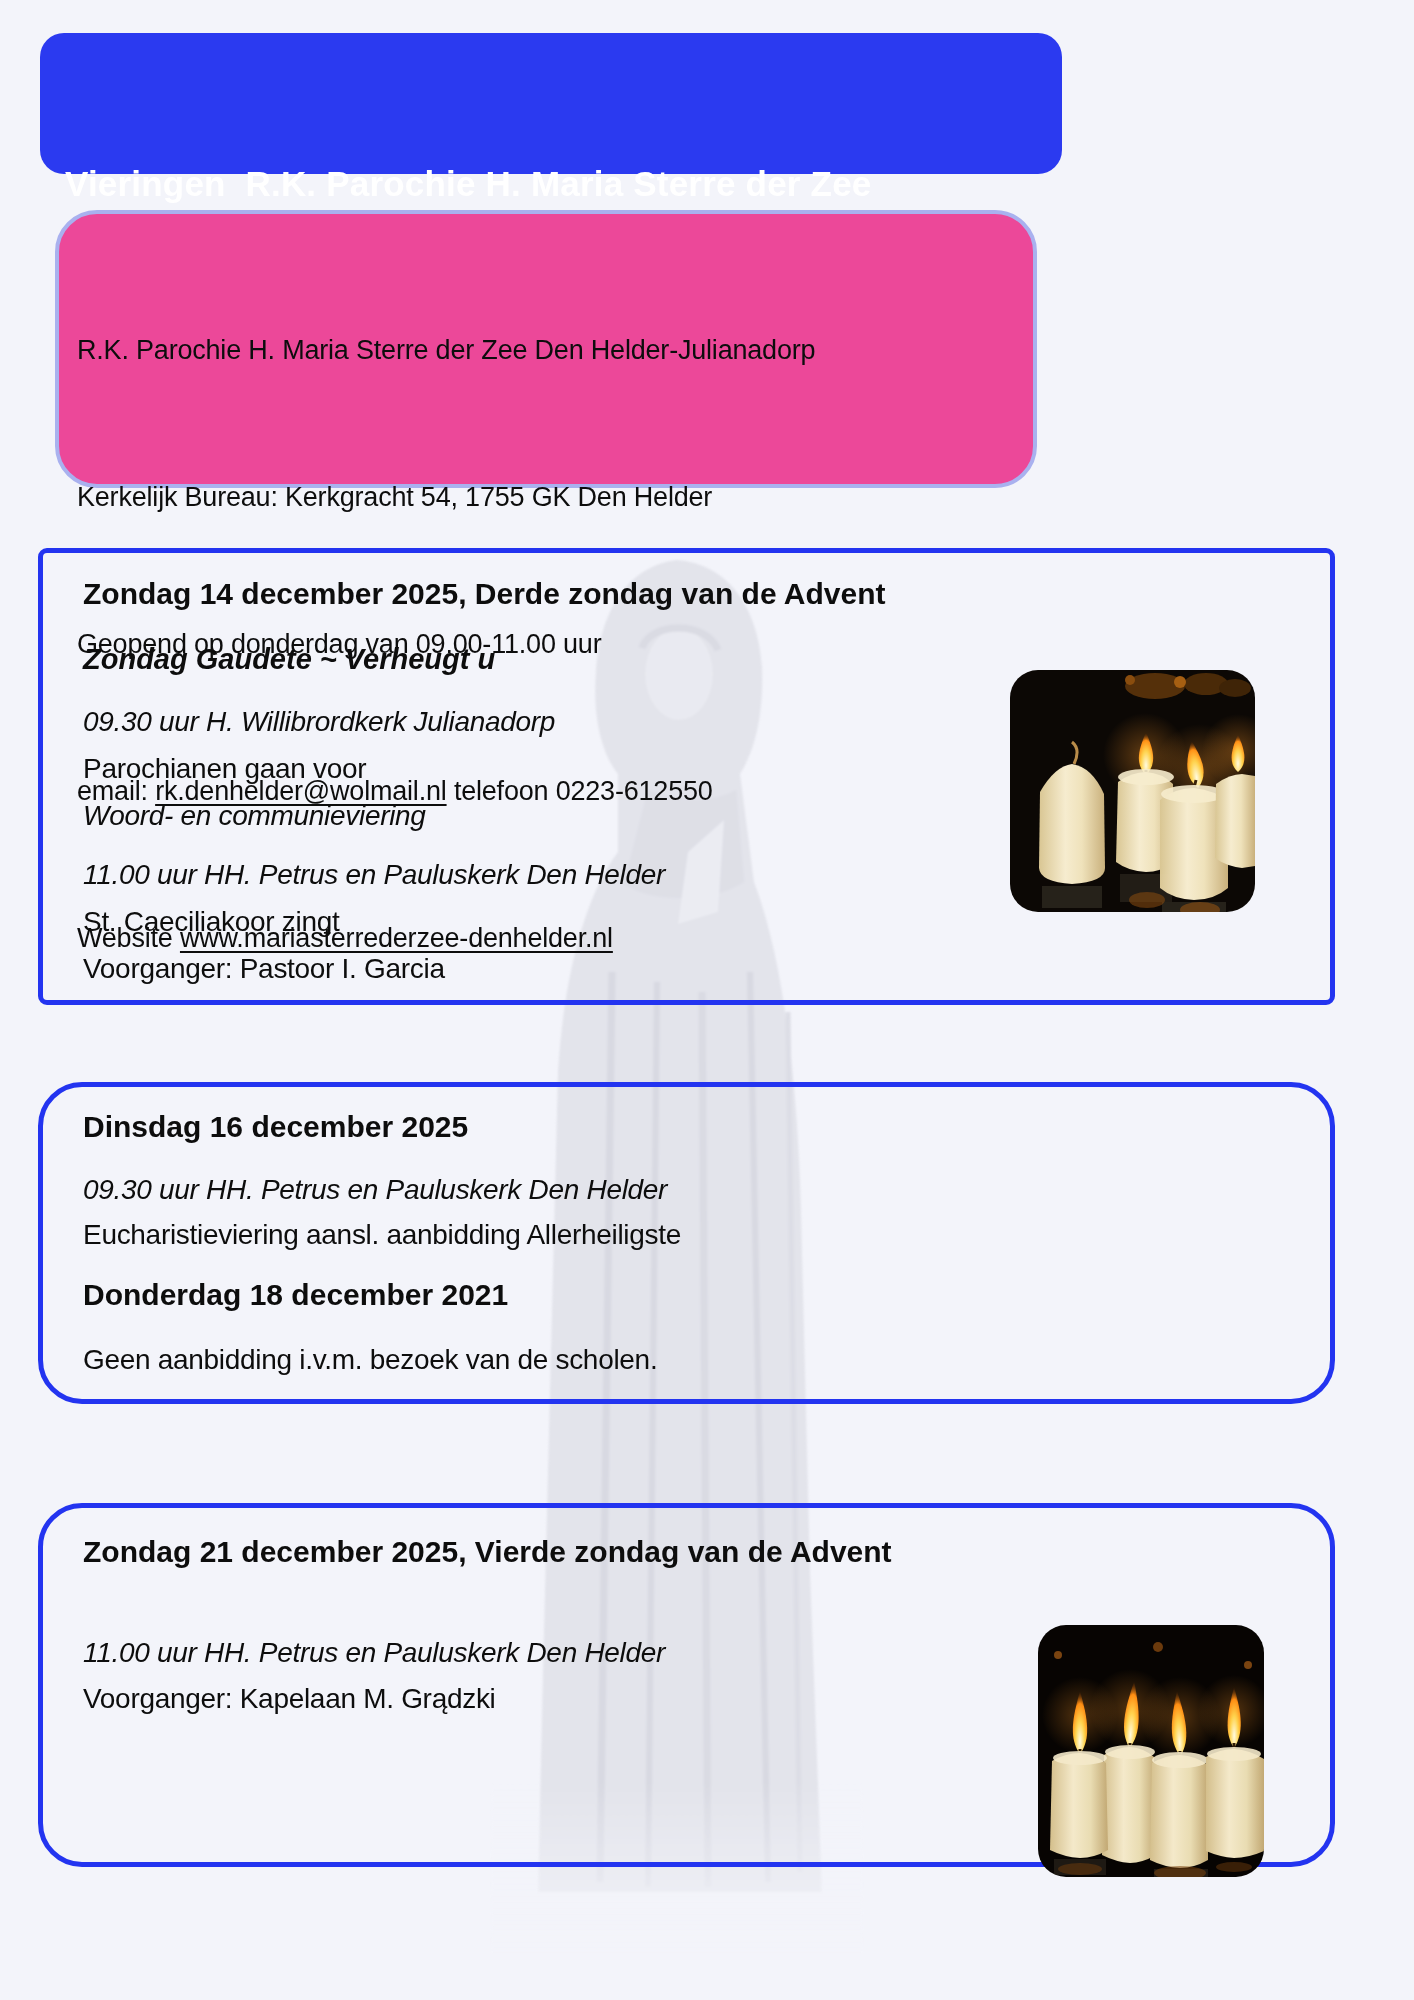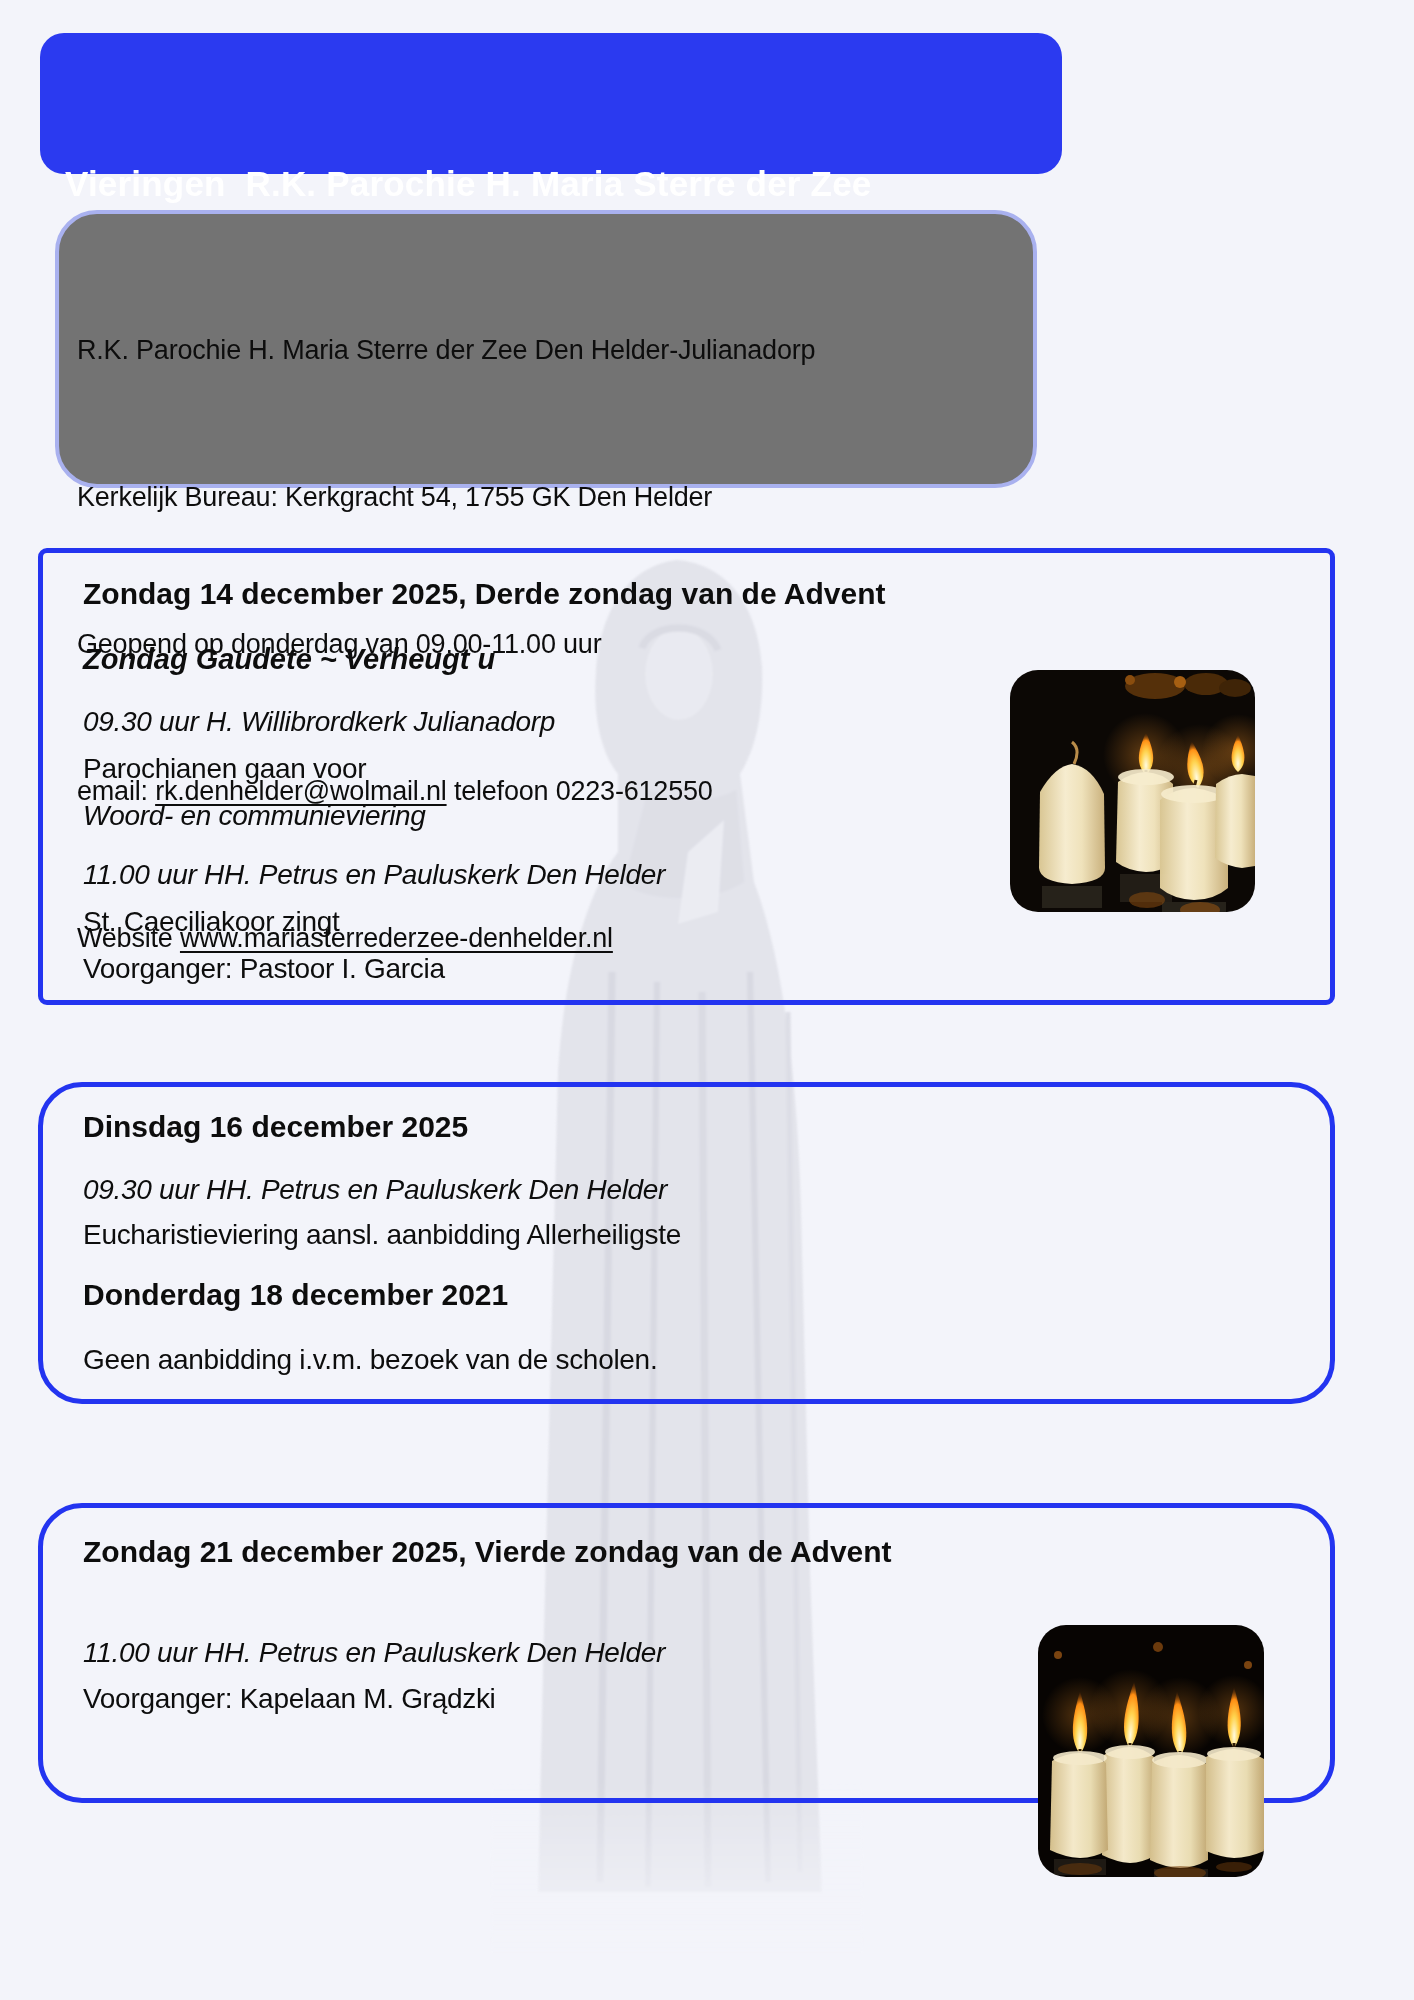--- a/index.html
+++ b/index.html
@@ -21,35 +21,35 @@
   .header{
     position:absolute;left:40px;top:33px;width:1022px;height:141px;
     background:#2b3af0;border-radius:24px;
     color:#ffffff;font-weight:bold;font-size:35px;line-height:57px;
     padding:8px 0 0 25px;box-sizing:border-box;z-index:3;
     letter-spacing:.2px;white-space:pre;
   }
   
   .contact{
     position:absolute;left:55px;top:210px;width:982px;height:278px;
-    background:#737373;border:4px solid #a9b1ef;border-radius:42px;
+    background:#ec4899;border:4px solid #a9b1ef;border-radius:42px;
     box-sizing:border-box;padding:14px 0 0 18px;
     font-size:27px;line-height:49px;letter-spacing:-.2px;z-index:3;
     white-space:pre-wrap;
   }
   .link{text-decoration:underline;text-underline-offset:4px;color:inherit;cursor:pointer;}
   
   .card{
     position:absolute;left:38px;width:1297px;
     border:5px solid #2334f0;border-radius:44px;
     box-sizing:border-box;background:transparent;z-index:2;
   }
   .card1{top:548px;height:457px;padding:22px 0 0 40px;border-radius:9px;}
   .card2{top:1082px;height:322px;padding:20px 0 0 40px;}
-  .card3{top:1503px;height:300px;padding:24px 0 0 40px;}
+  .card3{top:1503px;height:364px;padding:24px 0 0 40px;}
   .card-title{font-weight:bold;font-size:30px;line-height:40px;letter-spacing:0;}
   .card1 .card-title{line-height:38px;}
   .subtitle{font-weight:bold;font-style:italic;font-size:29px;line-height:38px;margin-top:27px;}
   .line{font-size:28px;line-height:47px;letter-spacing:-.3px;}
   .card2 .line{line-height:45px;}
   .card3 .line{line-height:46px;}
   .italic{font-style:italic;}
   .block-p1{margin-top:20px;}
   .block-p2{margin-top:12px;}
   .card2 .block-a{margin-top:20px;}

